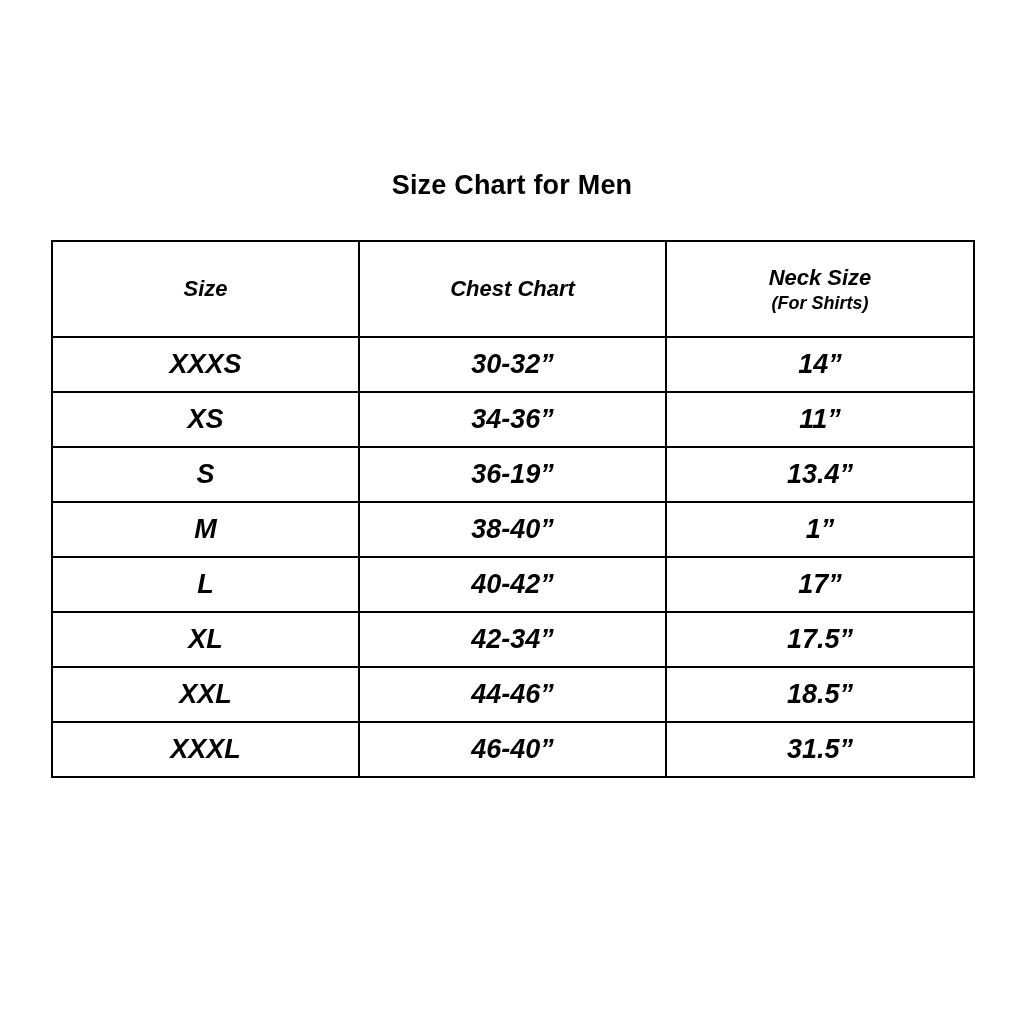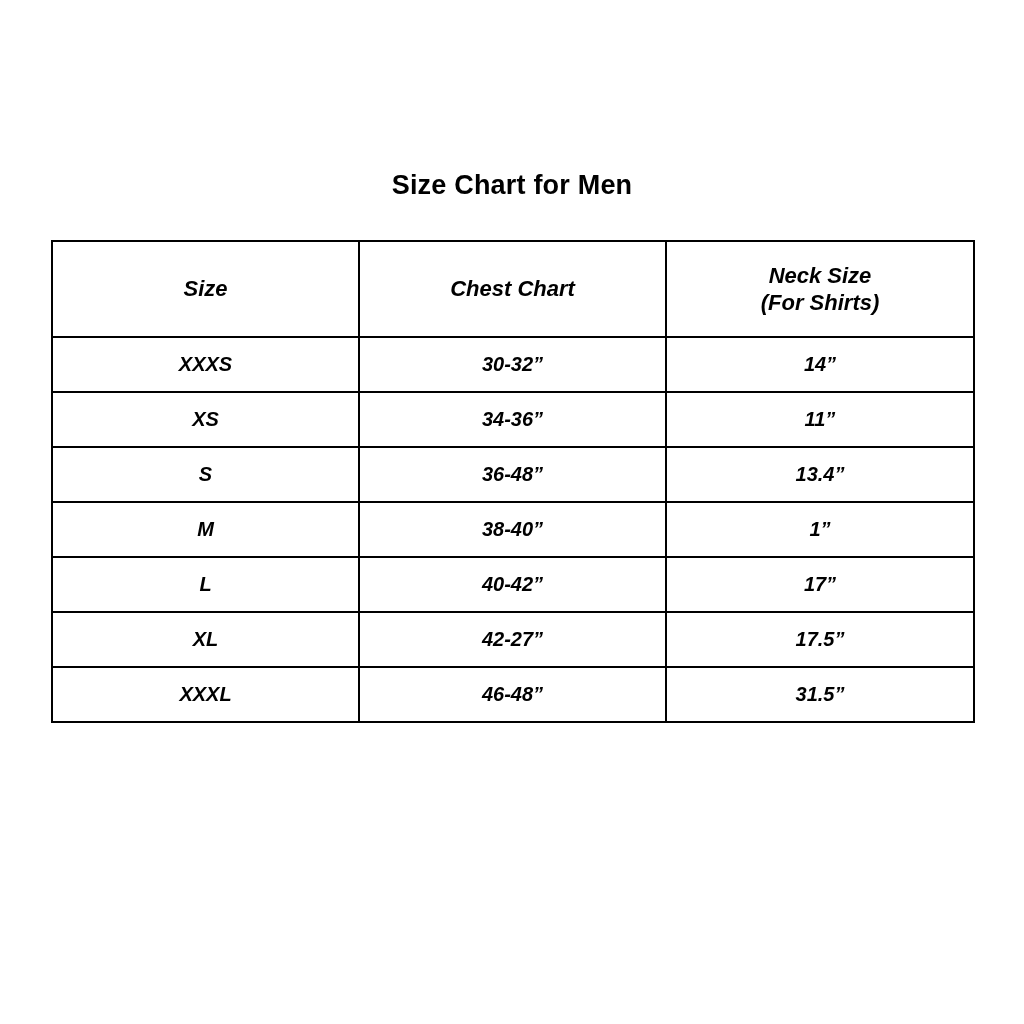--- a/index.html
+++ b/index.html
@@ -51,29 +51,29 @@
     padding: 0;
   }
   thead th {
     height: 94px;
     font-size: 22px;
     line-height: 1.25;
     vertical-align: middle;
   }
   tbody td {
     height: 53px;
-    font-size: 20px;
+    font-size: 27px;
     vertical-align: middle;
   }
   .col-size { width: 307px; }
   .col-chest { width: 307px; }
   .col-neck { width: 308px; }
   .hdr-sub {
     display: block;
-    font-size: 22px;
+    font-size: 18px;
     font-weight: bold;
   }
 </style>
 </head>
 <body>
 
 <div class="page">
 
   <div class="chart-title">Size Chart for Men</div>
 
@@ -104,40 +104,45 @@
           <td>30-32”</td>
           <td>14”</td>
         </tr>
         <tr>
           <td>XS</td>
           <td>34-36”</td>
           <td>11”</td>
         </tr>
         <tr>
           <td>S</td>
-          <td>36-48”</td>
+          <td>36-19”</td>
           <td>13.4”</td>
         </tr>
         <tr>
           <td>M</td>
           <td>38-40”</td>
           <td>1”</td>
         </tr>
         <tr>
           <td>L</td>
           <td>40-42”</td>
           <td>17”</td>
         </tr>
         <tr>
           <td>XL</td>
-          <td>42-27”</td>
+          <td>42-34”</td>
           <td>17.5”</td>
         </tr>
         <tr>
+          <td>XXL</td>
+          <td>44-46”</td>
+          <td>18.5”</td>
+        </tr>
+        <tr>
           <td>XXXL</td>
-          <td>46-48”</td>
+          <td>46-40”</td>
           <td>31.5”</td>
         </tr>
       </tbody>
     </table>
   </div>
 
 </div>
 
 </body></html>

